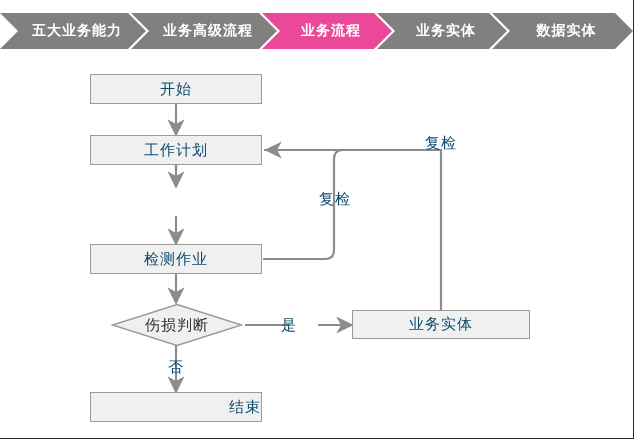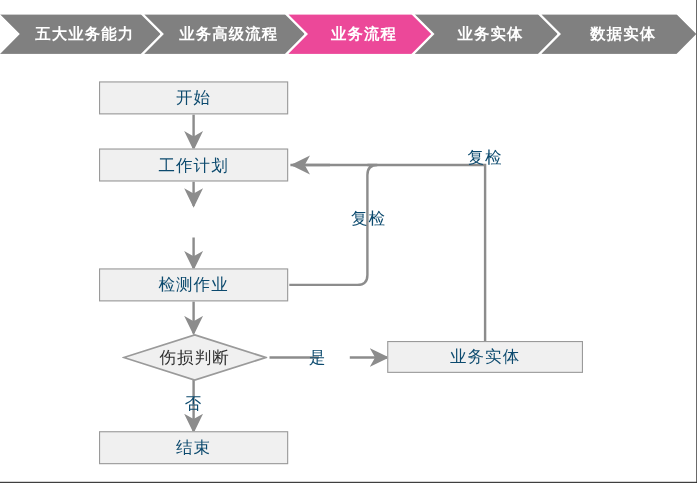--- a/index.html
+++ b/index.html
@@ -123,21 +123,21 @@
       <svg width="132" height="44" viewBox="0 0 132 44">
         <polygon points="66,1.5 130.5,22 66,42.5 1.5,22" fill="#f0f0f0" stroke="#9a9a9a" stroke-width="1.6"></polygon>
       </svg>
       <div class="diamond-label">伤损判断</div>
     </div>
 
     <div class="node" style="left:352px;top:255px;width:178px;height:29px;">
       <span>业务实体</span>
     </div>
 
-    <div class="node" style="left:90px;top:337px;width:172px;height:30px;">
+    <div class="node" style="left:90px;top:337px;width:172px;height:30px;justify-content:flex-end;">
       <span>结束</span>
     </div>
 
     <div class="edge-label" style="left:275px;top:258px;width:28px;height:24px;">是</div>
 
     <div class="edge-label" style="left:162px;top:300px;width:28px;height:24px;">否</div>
 
     <div class="edge-label" style="left:309px;top:132px;width:52px;height:24px;">复检</div>
 
     <div class="edge-label" style="left:411px;top:76px;width:60px;height:24px;">复检</div>

